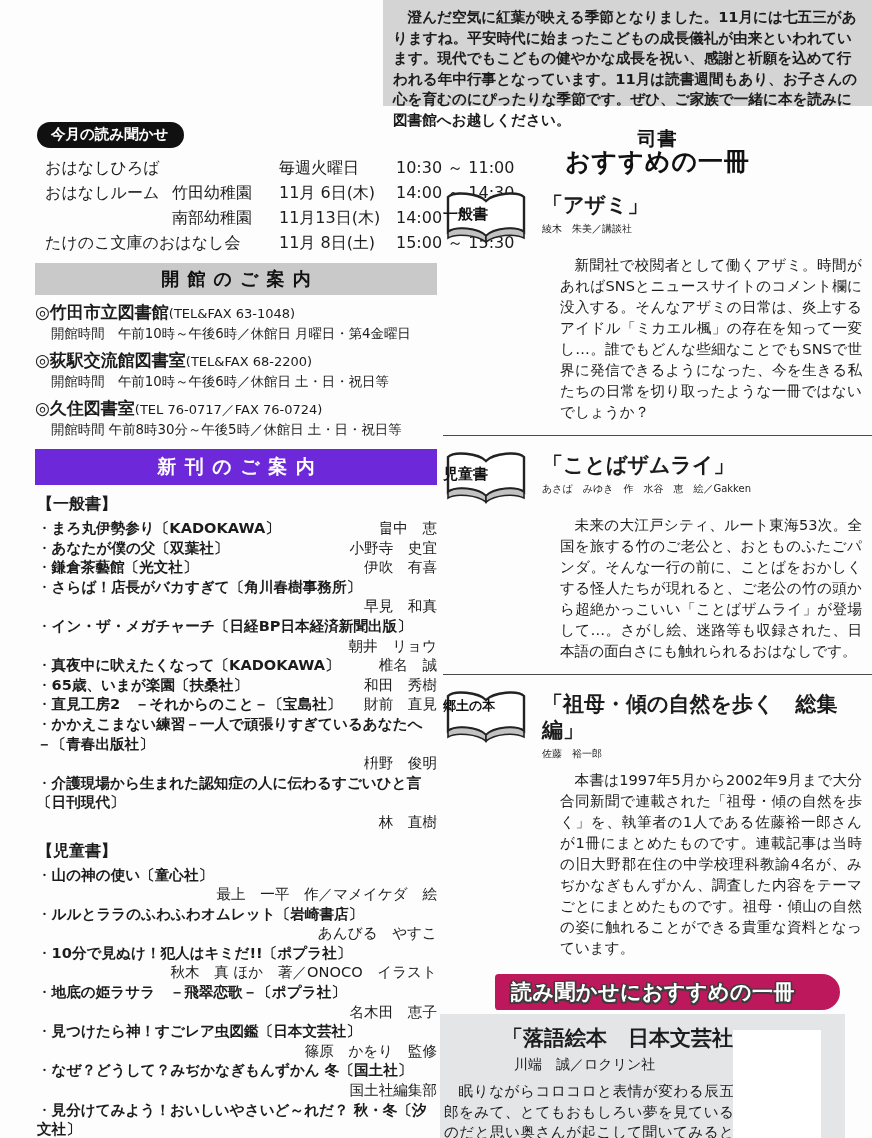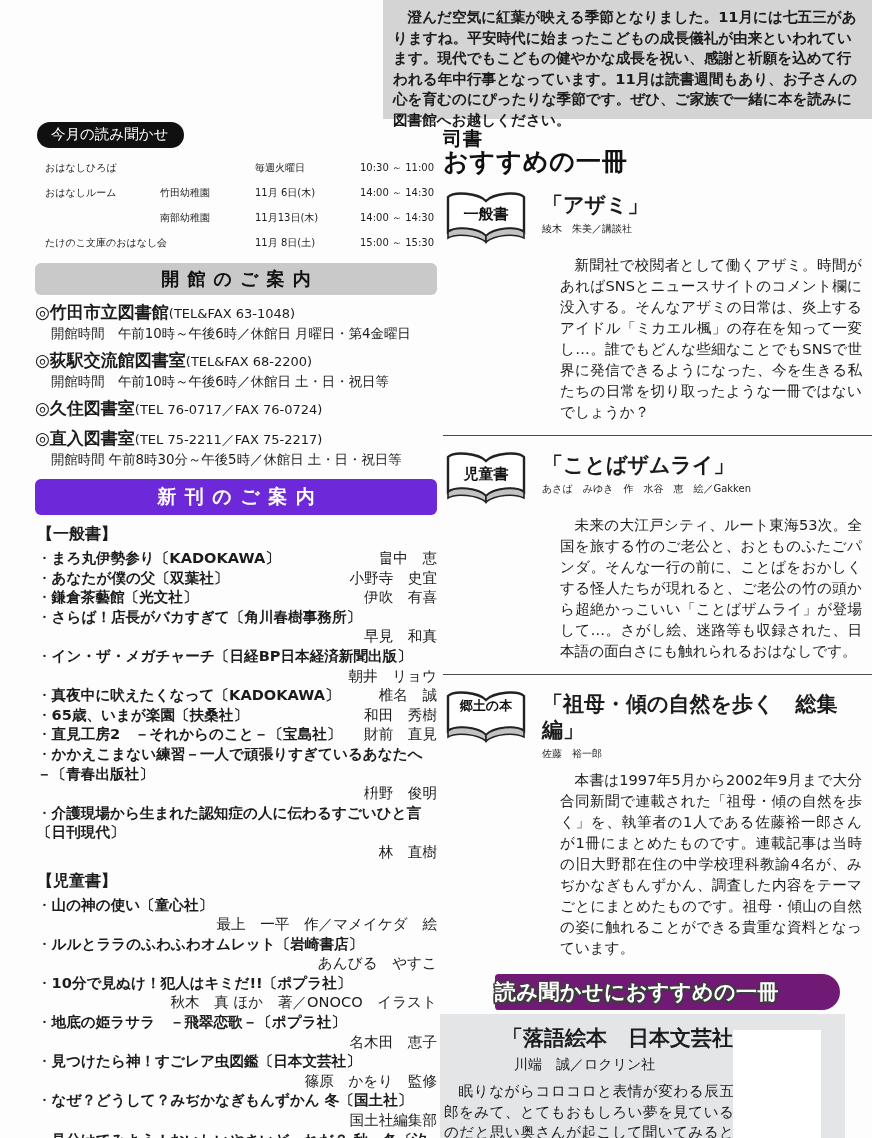--- a/index.html
+++ b/index.html
@@ -3,72 +3,72 @@
 <meta charset="utf-8">
 <style>
   html,body{margin:0;padding:0;}
   body{
     width:872px;height:1138px;position:relative;background:#fdfdfd;
     font-family:"DejaVu Sans","Liberation Sans",sans-serif;color:#1c1c1c;
     overflow:hidden;
   }
   
   .intro-box{
-    position:absolute;left:383px;top:0;width:489px;height:119px;
+    position:absolute;left:383px;top:0;width:489px;height:106px;
     background:#d4d4d4;box-sizing:border-box;padding:7px 10px 0 10px;
   }
   .intro-box p{margin:0;font-size:14.6px;line-height:20.5px;font-weight:700;text-indent:1em;}
   
   .left-col{position:absolute;left:35px;top:122px;width:402px;}
   .badge{
-    display:inline-block;background:#101010;color:#fff;font-weight:400;
+    display:inline-block;background:#101010;color:#fff;font-weight:700;
     font-size:14.5px;padding:3px 16px 4px 14px;border-radius:14px;margin-left:2px;
   }
   .sched{margin-top:7px;}
   .sched-row{display:grid;grid-template-columns:115px 95px 105px 1fr;padding-left:10px;
-    font-size:10px;line-height:25px;}
+    font-size:16px;line-height:25px;gap:12px;}
   .sched-row span{white-space:nowrap;}
-  .bar{box-sizing:border-box;width:100%;text-align:center;font-weight:700;border-radius:6px;}
+  .bar{box-sizing:border-box;width:100%;text-align:center;font-weight:700;}
   .bar.gray{background:#c9c9c9;color:#111;font-size:18px;padding:4px 0;letter-spacing:0.45em;text-indent:0.45em;margin-top:8px;}
   .bar.black{background:#6d28d9;color:#fff;font-size:19px;padding:5px 0;letter-spacing:0.45em;text-indent:0.45em;margin-top:10px;}
   .lib{margin-top:5px;}
   .lib-line{font-size:16.5px;line-height:22px;margin-top:6px;white-space:nowrap;}
   .lib-name{font-weight:700;font-size:17px;}
   .lib-contact{font-size:13px;}
   .lib-detail{font-size:13.4px;line-height:18px;padding-left:16px;white-space:nowrap;}
   .cat-head{font-weight:700;font-size:16px;margin:9px 0 3px 2px;}
   .book-row{display:flex;flex-wrap:wrap;font-size:14.6px;line-height:19.6px;padding-left:2px;}
   .bk-title{font-weight:700;}
   .bk-title::before{content:"・";font-weight:400;}
   .bk-author{margin-left:auto;white-space:nowrap;padding-left:10px;font-weight:500;}
   
   .right-col{position:absolute;left:443px;top:128px;width:429px;}
-  .rec-head{font-weight:900;color:#111;}
+  .rec-head{text-align:center;font-weight:900;color:#111;}
   .rec-head .t1{font-size:19px;line-height:20px;letter-spacing:1px;}
   .rec-head .t2{font-size:25px;line-height:28px;letter-spacing:1px;}
   .rec-sec{margin-top:14px;}
   .sec-head{display:flex;align-items:flex-start;gap:13px;}
   .cat-icon{position:relative;width:86px;height:56px;flex:0 0 86px;}
   .cat-label{
-    position:absolute;left:0;right:0;top:15px;text-align:center;
+    position:absolute;left:0;right:0;top:15px;
     font-weight:700;font-size:15px;color:#111;
   }
   .cat-label.small{font-size:13px;top:8px;}
   .sec-titles{padding-top:2px;}
   .sec-title{font-weight:700;font-size:21px;line-height:26px;}
   .sec-author{font-size:10px;font-weight:500;margin-top:4px;}
   .sec-body{
     margin:8px 0 0 117px;width:302px;font-size:14.6px;line-height:21px;
     text-indent:1em;text-align:justify;
   }
   .divider{border:none;border-top:1.5px solid #4a4a4a;margin:13px 0 0 0;}
   
   .yk-banner{
-    margin:16px 0 0 52px;width:345px;height:36px;background:#701a75;
-    border-radius:4px 20px 20px 4px;display:flex;align-items:center;padding-left:0;
+    margin:16px 0 0 52px;width:345px;height:36px;background:#be185d;
+    border-radius:4px 20px 20px 4px;display:flex;align-items:center;padding-left:16px;
     box-sizing:border-box;
   }
   .yk-banner span{
     color:#fff;font-weight:900;font-size:21px;letter-spacing:0.5px;
     text-shadow:-1.5px -1.5px 0 #3d3d3d,1.5px -1.5px 0 #3d3d3d,-1.5px 1.5px 0 #3d3d3d,
                  1.5px 1.5px 0 #3d3d3d,0 1.5px 0 #3d3d3d,0 -1.5px 0 #3d3d3d,
                  1.5px 0 0 #3d3d3d,-1.5px 0 0 #3d3d3d;
   }
   .yk-panel{
     position:relative;margin-left:-3px;margin-top:4px;width:405px;min-height:196px;
@@ -126,23 +126,20 @@
     <div class="lib-line">
       <span class="lib-name">◎竹田市立図書館</span><span class="lib-contact">(TEL&amp;FAX 63-1048)</span>
     </div>
     <div class="lib-detail">開館時間　午前10時～午後6時／休館日 月曜日・第4金曜日</div>
     <div class="lib-line">
       <span class="lib-name">◎荻駅交流館図書室</span><span class="lib-contact">(TEL&amp;FAX 68-2200)</span>
     </div>
     <div class="lib-detail">開館時間　午前10時～午後6時／休館日 土・日・祝日等</div>
     <div class="lib-line">
       <span class="lib-name">◎久住図書室</span><span class="lib-contact">(TEL 76-0717／FAX 76-0724)</span>
-    </div>
-    <div class="lib-line">
-      <span class="lib-name">◎直入図書室</span><span class="lib-contact">(TEL 75-2211／FAX 75-2217)</span>
     </div>
     <div class="lib-detail">開館時間 午前8時30分～午後5時／休館日 土・日・祝日等</div>
   </div>
 
   <div class="bar black">新刊のご案内</div>
 
   <div class="cat-head">【一般書】</div>
   <div>
     <div class="book-row">
         <span class="bk-title">まろ丸伊勢参り〔KADOKAWA〕</span>

